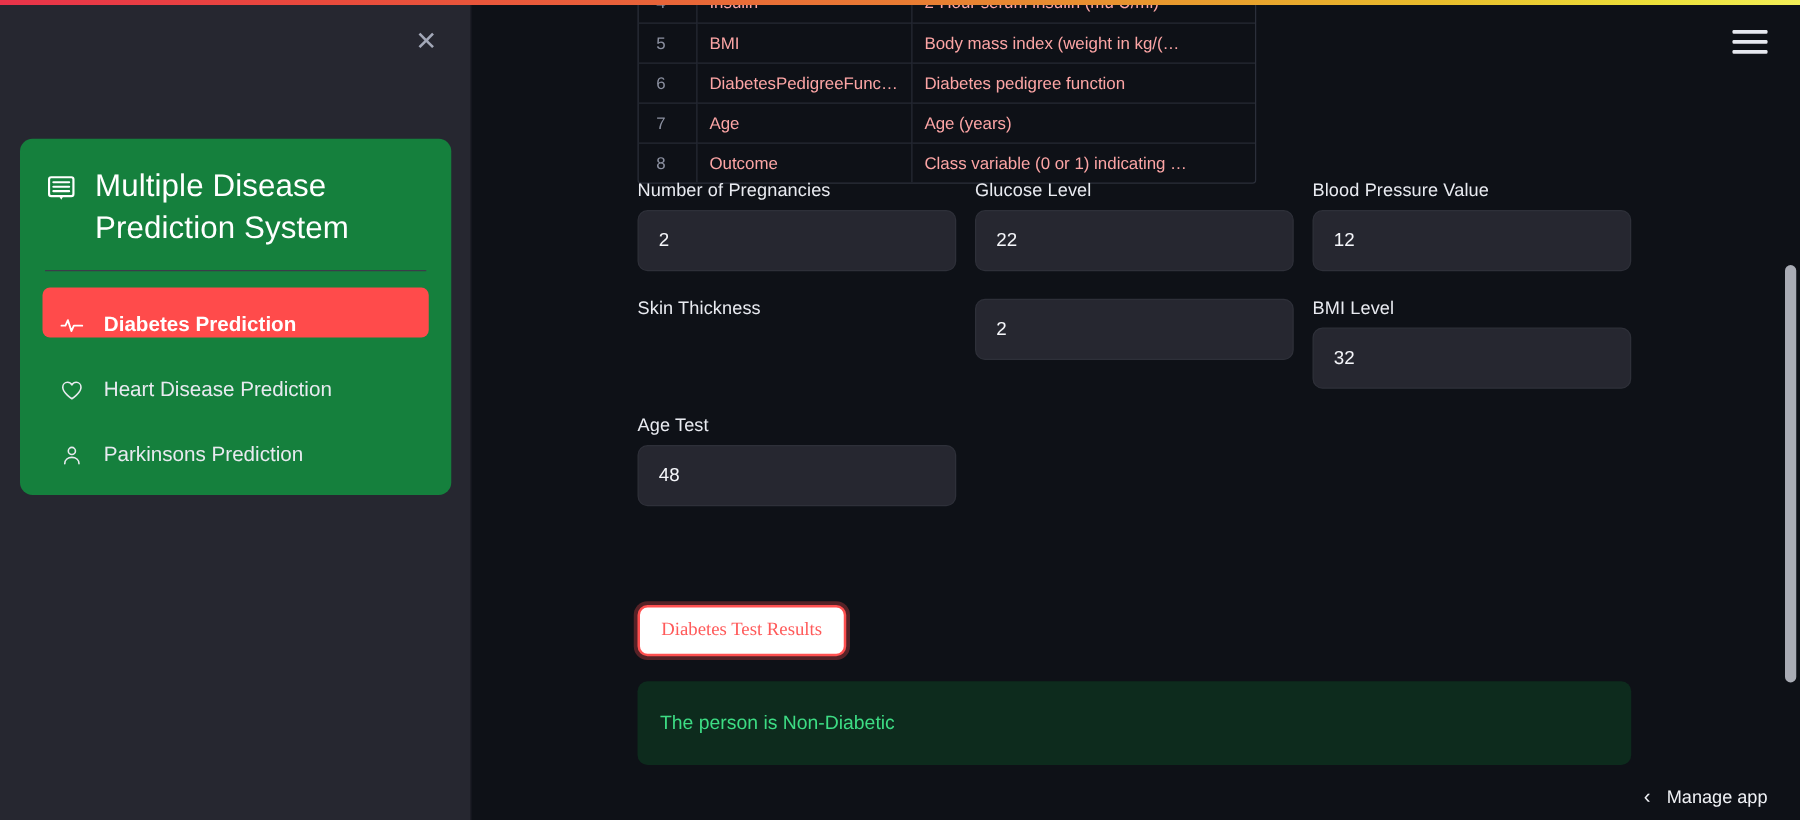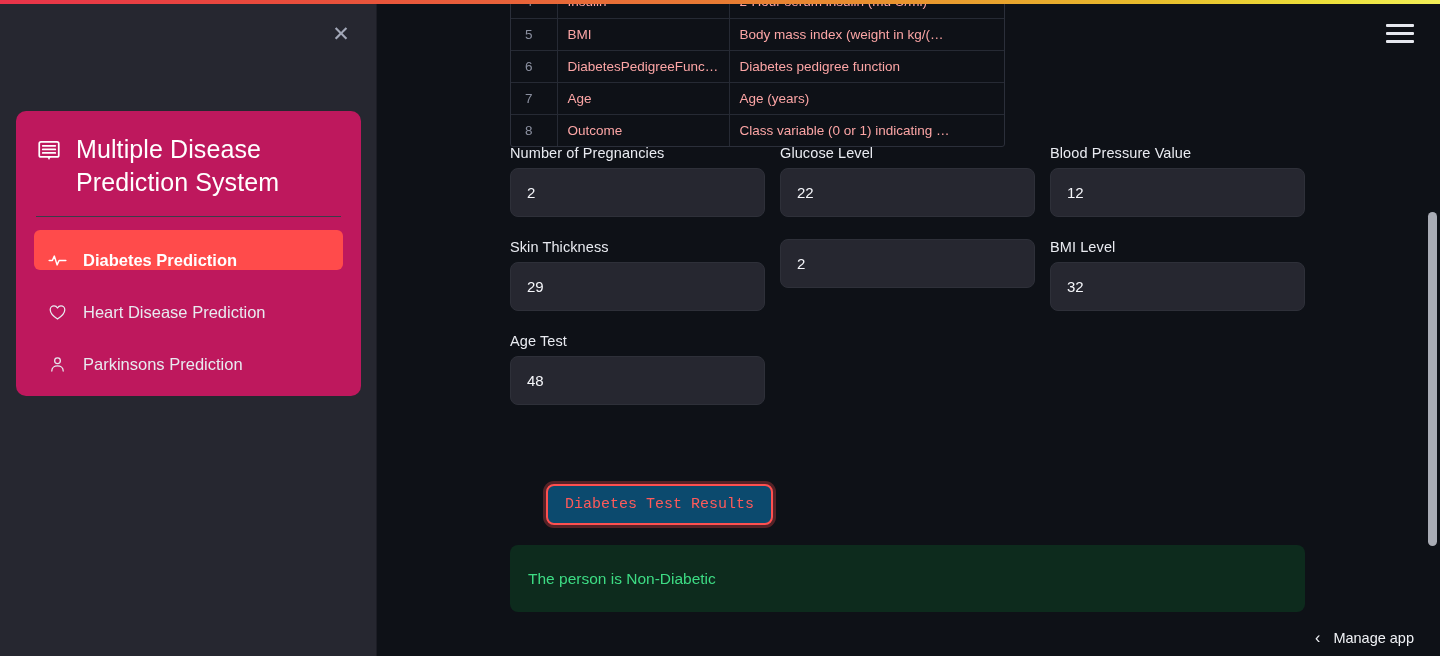--- a/index.html
+++ b/index.html
@@ -28,21 +28,21 @@
   .sidebar-close {
     position: absolute; top: 18px; right: 20px;
     width: 30px; height: 30px;
     display: flex; align-items: center; justify-content: center;
     color: #a3a8b8; font-size: 21px; line-height: 1;
     cursor: pointer; user-select: none;
   }
   .nav-card {
     position: absolute; top: 111px; left: 16px;
     width: 345px;
-    background: #be185d;
+    background: #15803d;
     border-radius: 10px;
     padding: 18px 18px 22px 18px;
   }
   .nav-title {
     display: flex; align-items: flex-start; gap: 14px;
     color: #ffffff;
     font-size: 25px; font-weight: 400;
     line-height: 1.32;
     letter-spacing: .1px;
     padding: 4px 2px 0 2px;
@@ -133,30 +133,29 @@
     color: #f5f6fa;
     font-family: "Liberation Sans", sans-serif;
     font-size: 15px;
     padding: 0 16px;
     outline: none;
   }
 
   
   .btn-wrap { position: absolute; left: 133px; top: 484px; }
   .result-btn {
-    background: #0c4a6e;
+    background: #ffffff;
     color: #ff5a5a;
     border: 2px solid #ff5050;
     border-radius: 8px;
     box-shadow: 0 0 0 3px rgba(255,75,75,0.30);
-    font-family: Liberation Mono, monospace;
+    font-family: Liberation Serif, serif;
     font-size: 15px;
     padding: 10px 17px;
     cursor: pointer;
-    margin-left: 36px;
   }
 
   
   .alert {
     position: absolute; left: 133px; top: 545px;
     width: 795px; height: 67px;
     background: #0D2B1D;
     border-radius: 8px;
     display: flex; align-items: center;
     padding: 0 18px;
@@ -297,21 +296,20 @@
         </div>
         <div class="field">
           <label>Blood Pressure Value</label>
           <input type="text" value="12" style="">
         </div>
       </div>
 
       <div class="row">
         <div class="field">
           <label>Skin Thickness</label>
-          <input type="text" value="29" style="">
         </div>
         <div class="field">
           <input type="text" value="2" style="">
         </div>
         <div class="field">
           <label>BMI Level</label>
           <input type="text" value="32" style="">
         </div>
       </div>
 

